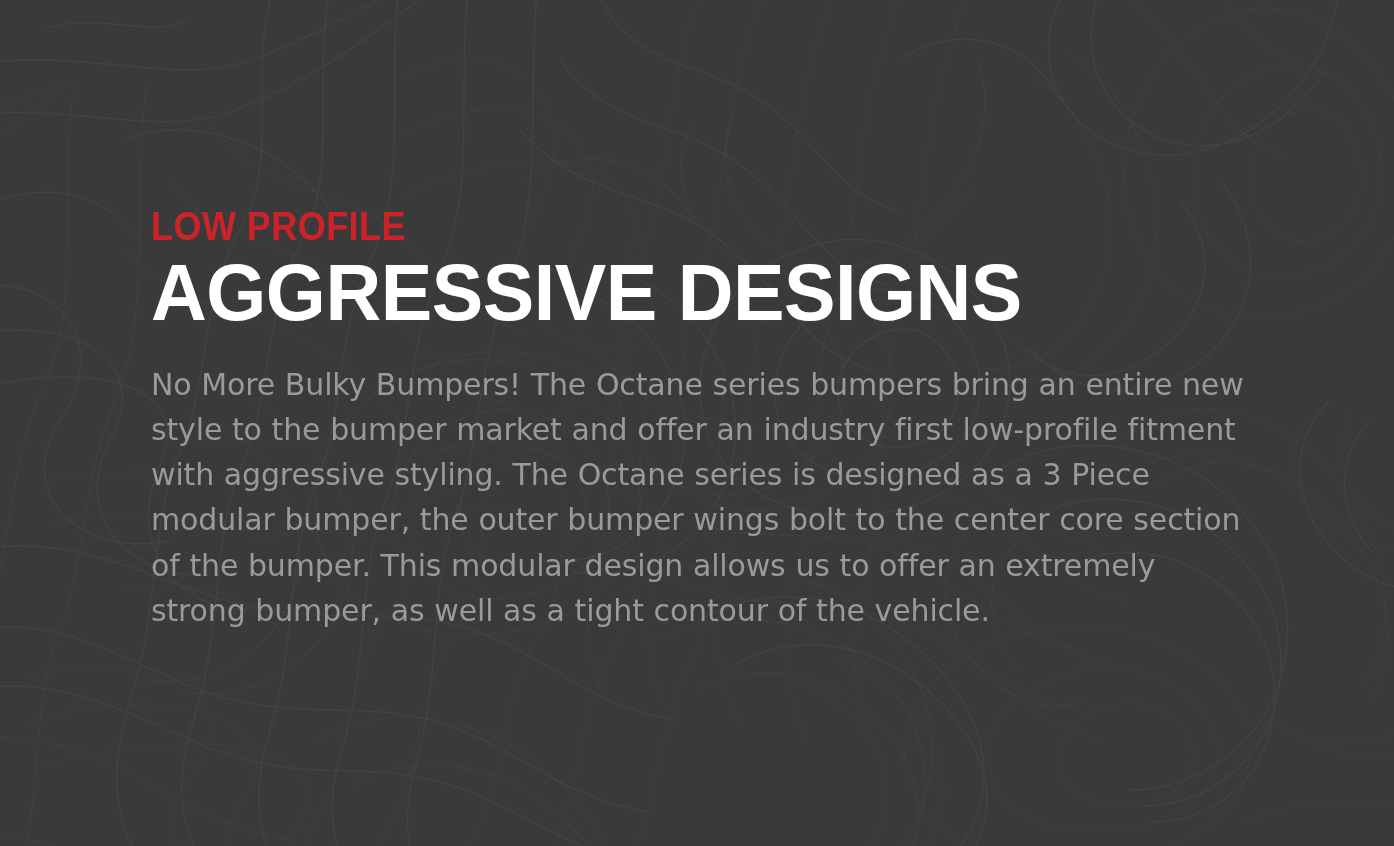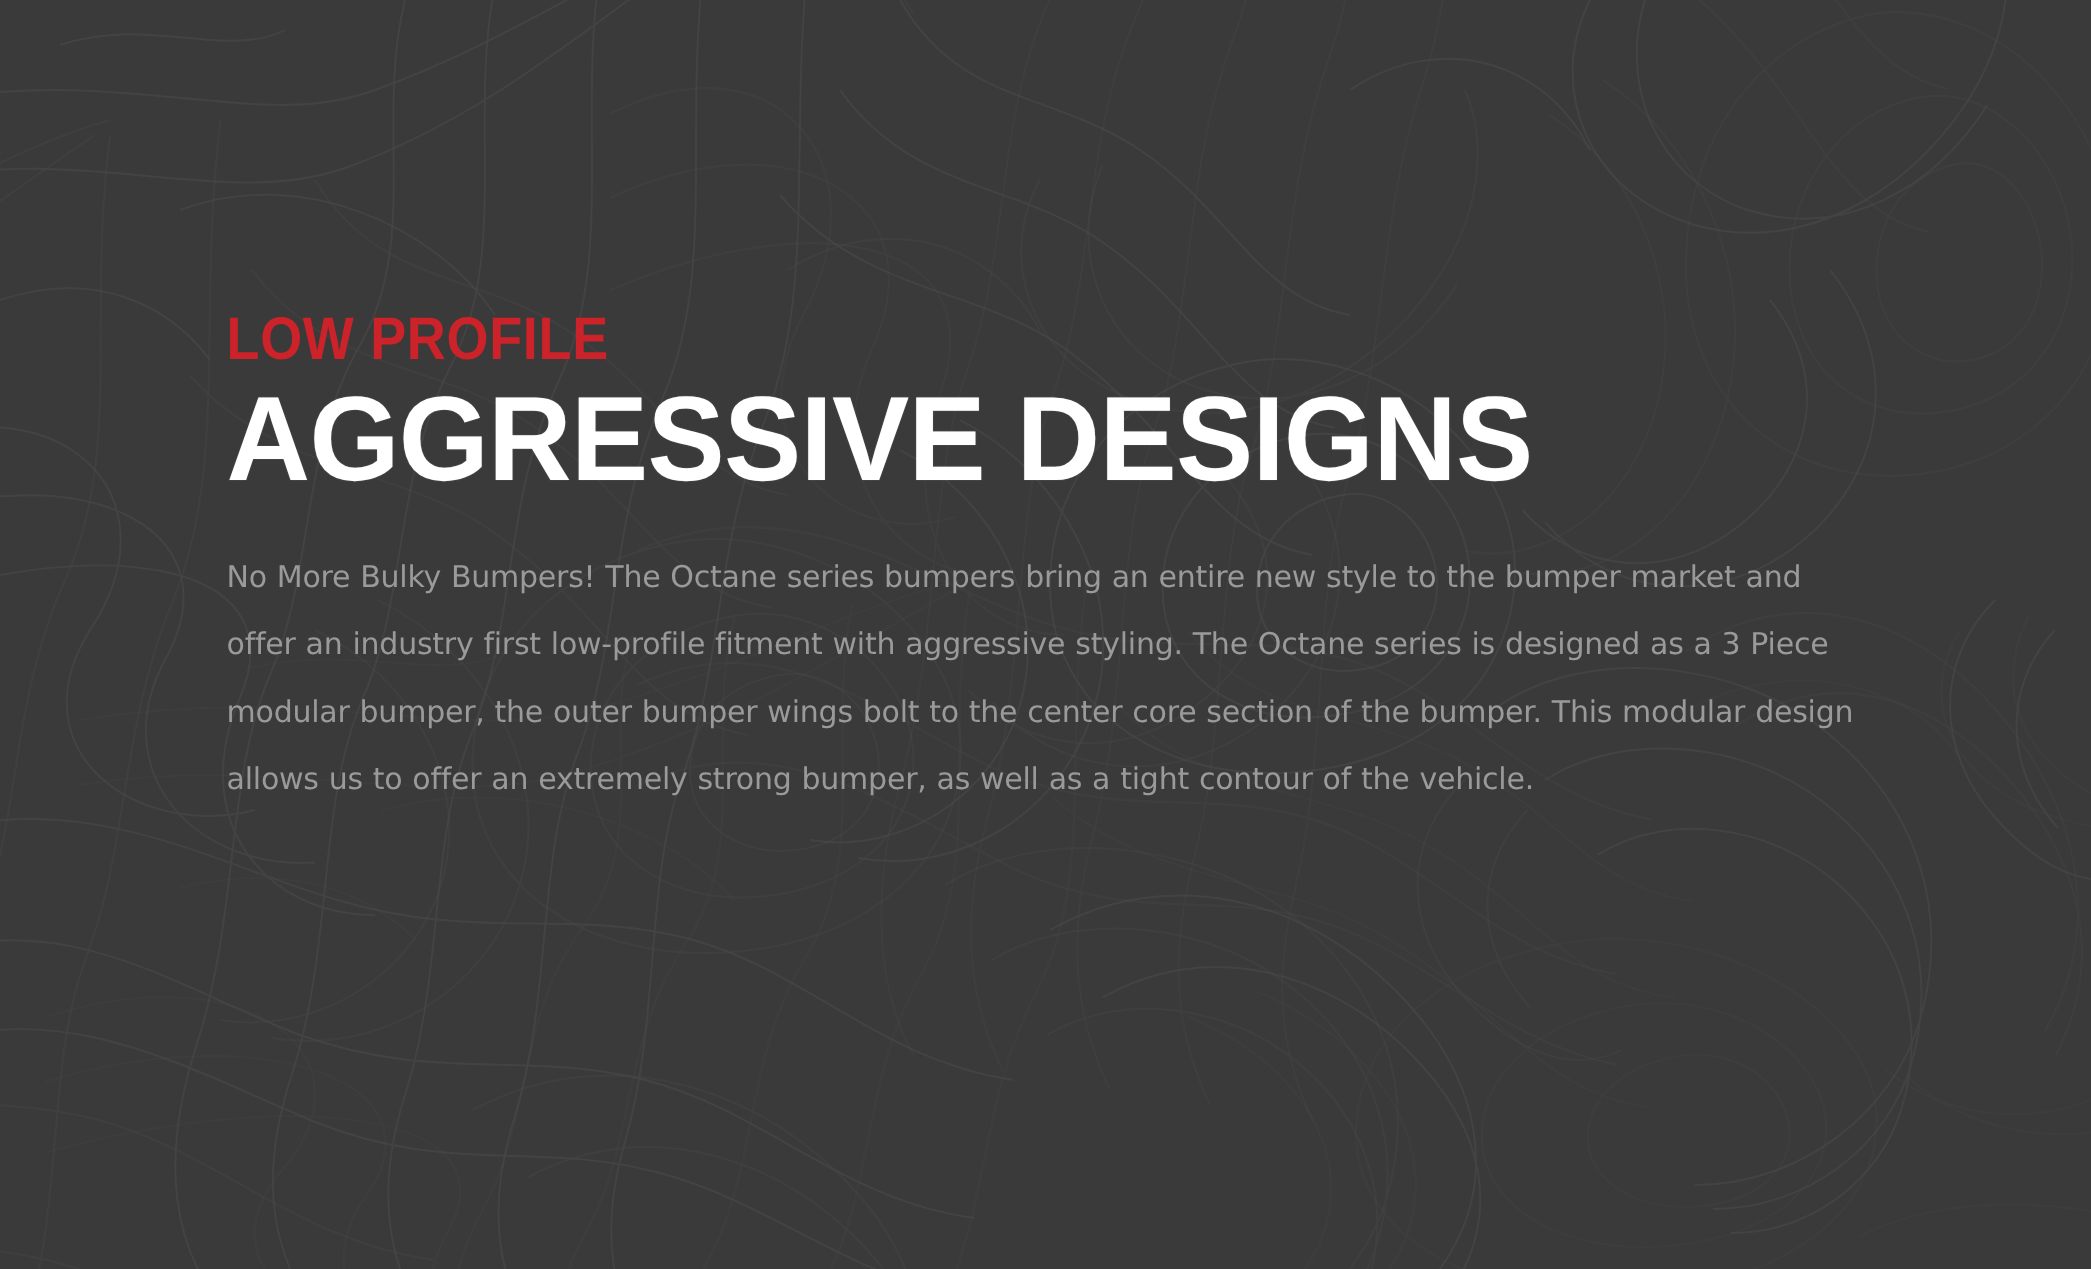--- a/index.html
+++ b/index.html
@@ -75,21 +75,21 @@
     transform: scaleX(0.965);
     transform-origin: left center;
     white-space: nowrap;
     text-shadow: 0 0 1px rgba(255,255,255,0.25);
   }
 
   .body-copy {
     display: block;
     width: 1098px;
     font-family: "DejaVu Sans", "Liberation Sans", sans-serif;
-    font-size: 20px;
+    font-size: 30px;
     line-height: 45.2px;
     font-weight: 400;
     color: #9a9a9a;
     margin: 0;
     letter-spacing: -0.15px;
     word-spacing: 0.4px;
   }
 </style>
 </head>
 <body>

